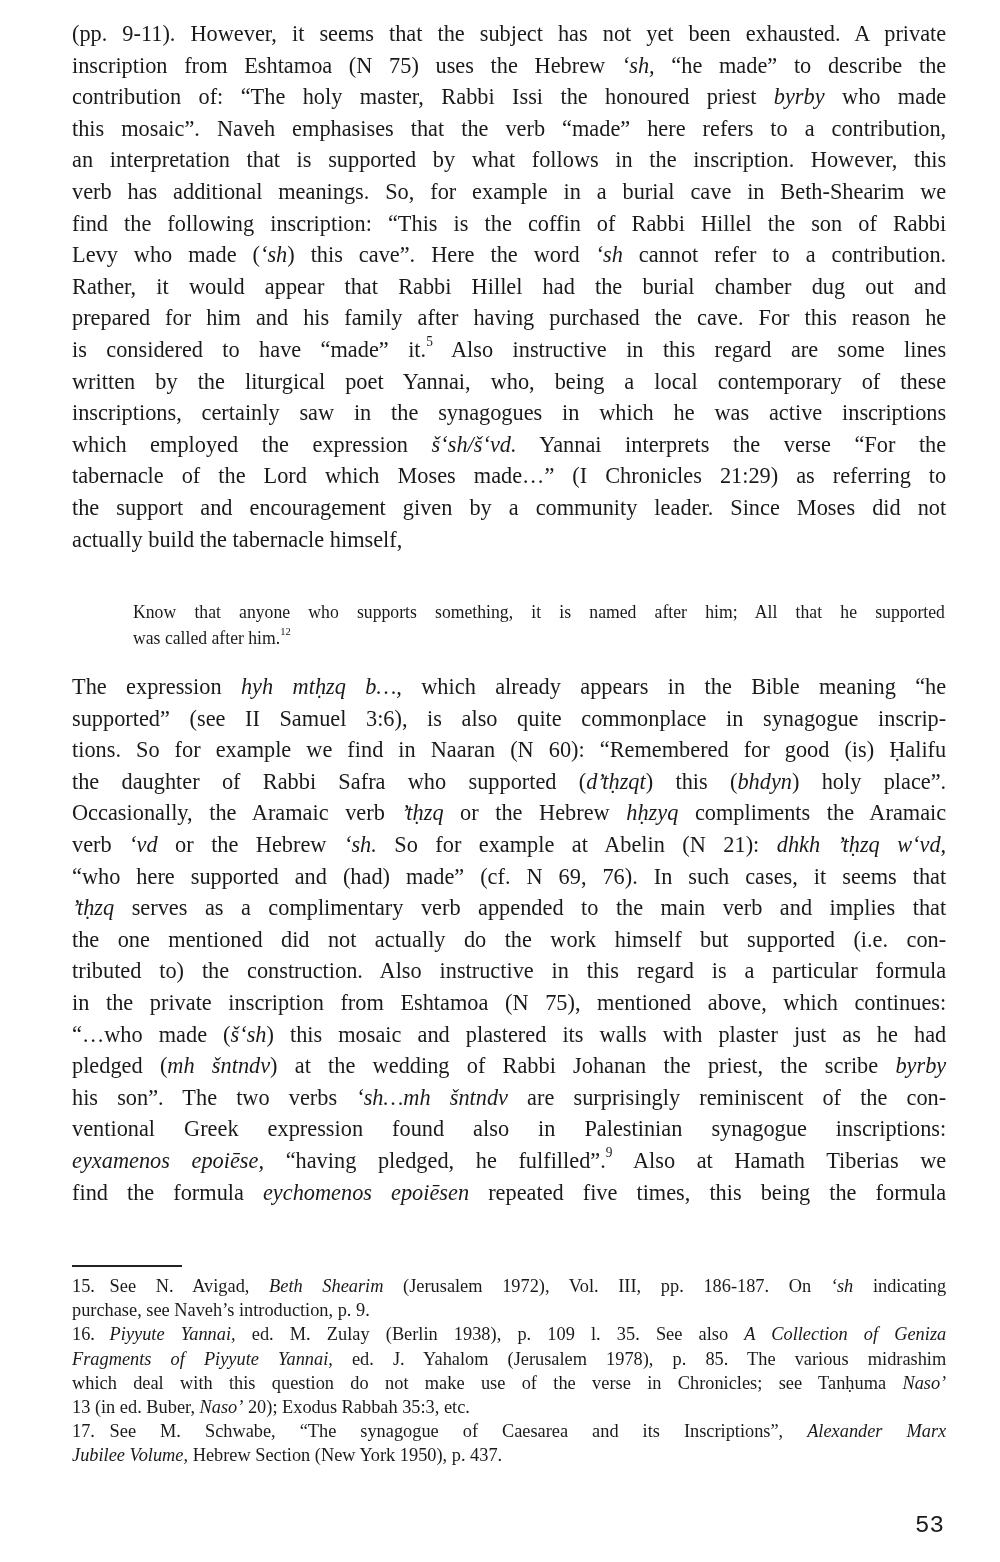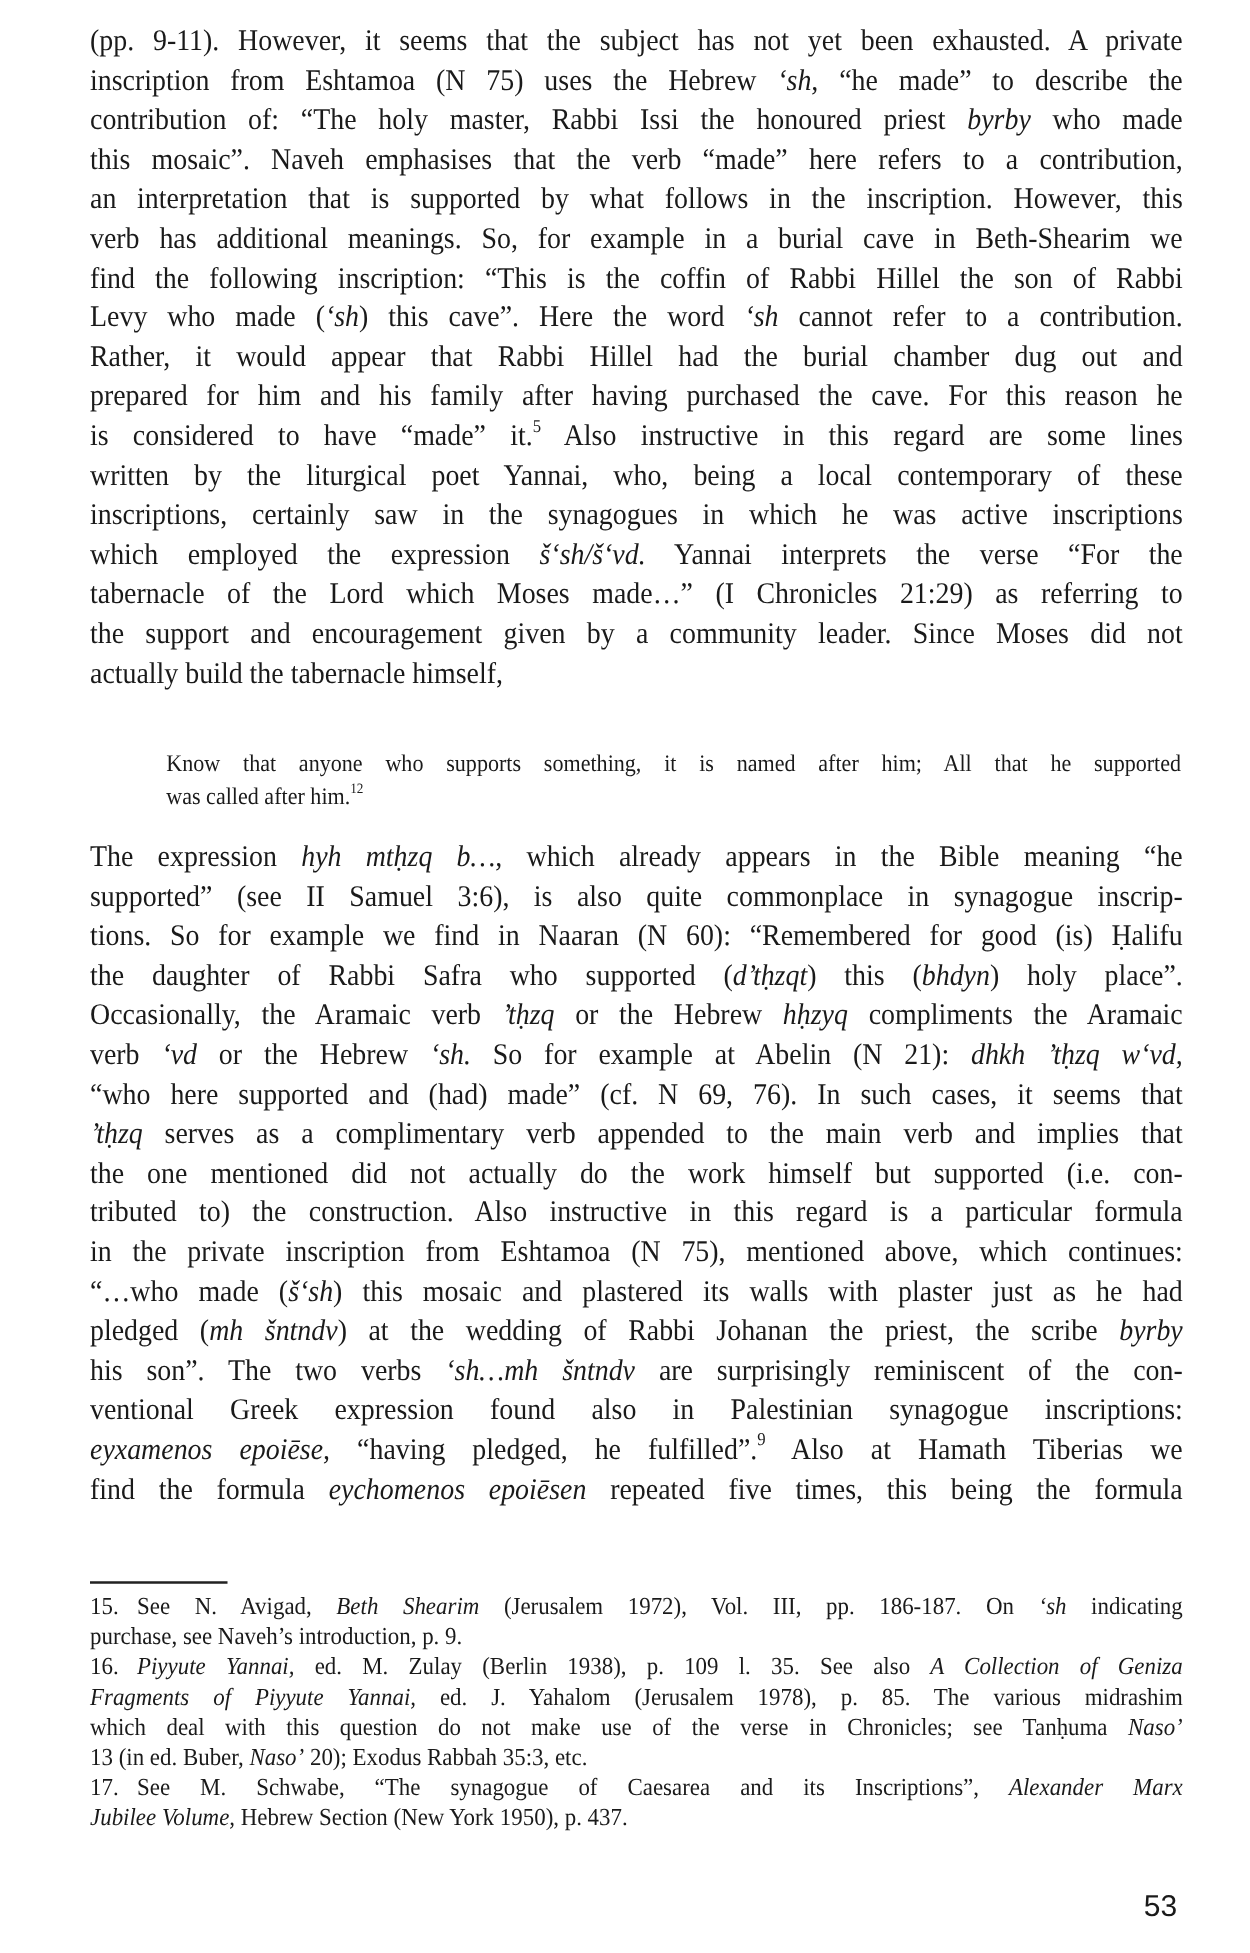--- a/index.html
+++ b/index.html
@@ -23,21 +23,21 @@
     position: absolute; left: 72px; top: 1258px; width: 874px;
     font-family: "Liberation Serif", serif; font-size: 19.5px; line-height: 24.2px;
     transform: scaleX(0.94); transform-origin: left top;
   }
   .notes .line { width: 930px; }
   .fn-num { display: inline-block; width: 40px; text-align: left; text-align-last: left; }
   sup { font-size: 0.6em; line-height: 0; vertical-align: 0.75em; }
   i { font-style: italic; }
   .page-number {
     position: absolute; left: 915px; top: 1496px;
-    font-family: Liberation Sans, sans-serif; font-size: 24px;
+    font-family: Liberation Mono, monospace; font-size: 24px;
   }
 </style>
 </head>
 <body>
 
 <div class="page">
   <div class="body-text" id="para1" style="top:2px;">
       <span class="line"><span>(pp. 9-11). However, it seems that the subject has not yet been exhausted. A private</span></span>
       <span class="line"><span>inscription from Eshtamoa (N 75) uses the Hebrew </span><i>‘sh,</i><span> “he made” to describe the</span></span>
       <span class="line"><span>contribution of: “The holy master, Rabbi Issi the honoured priest </span><i>byrby</i><span> who made</span></span>

